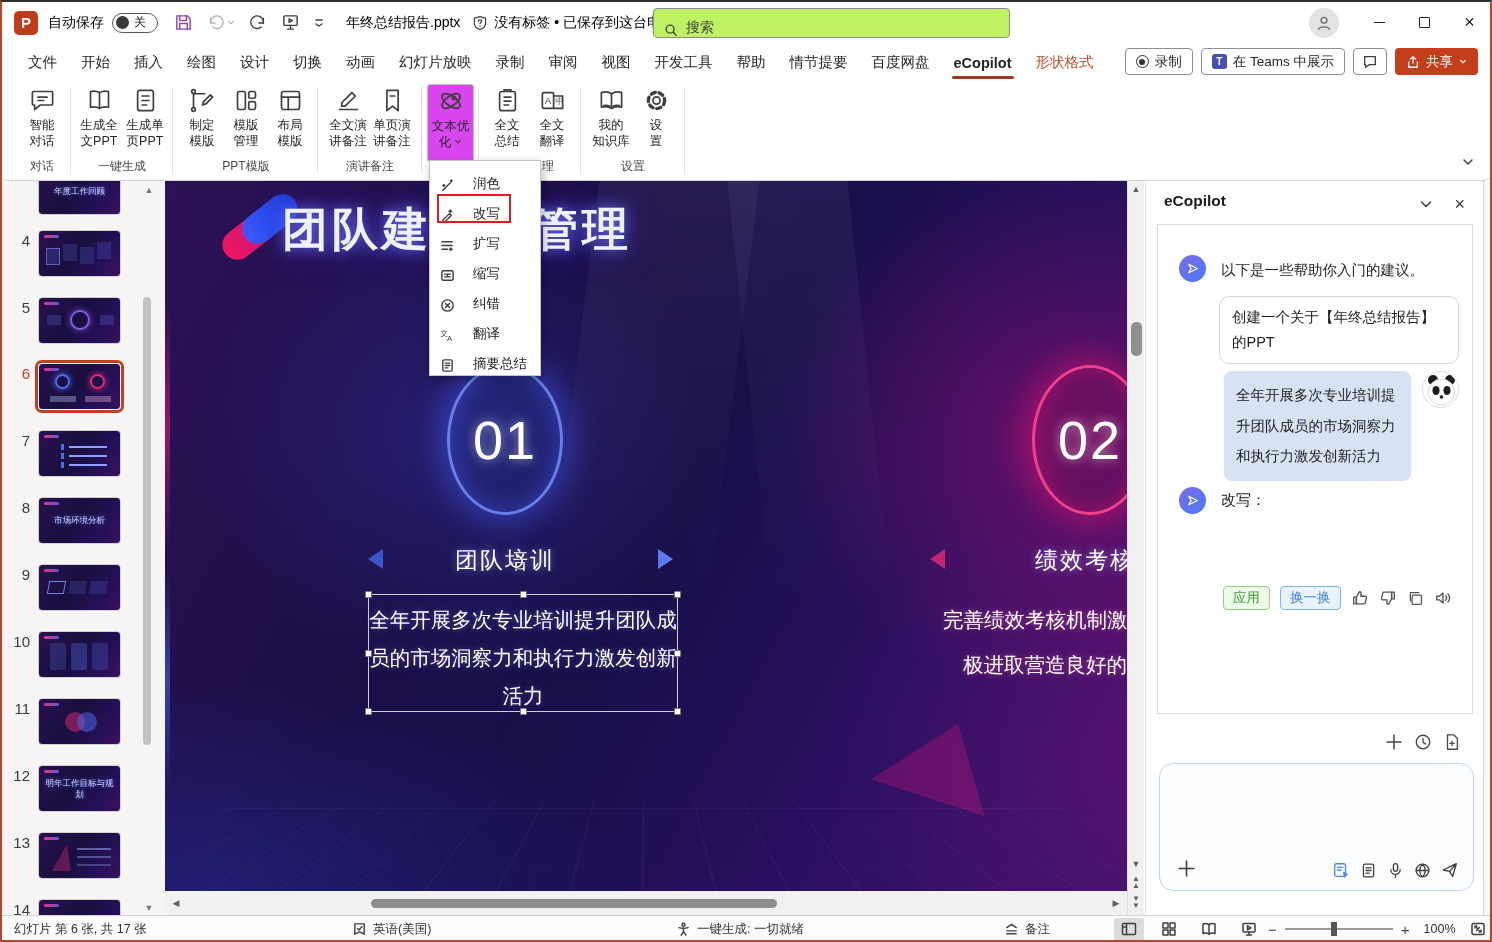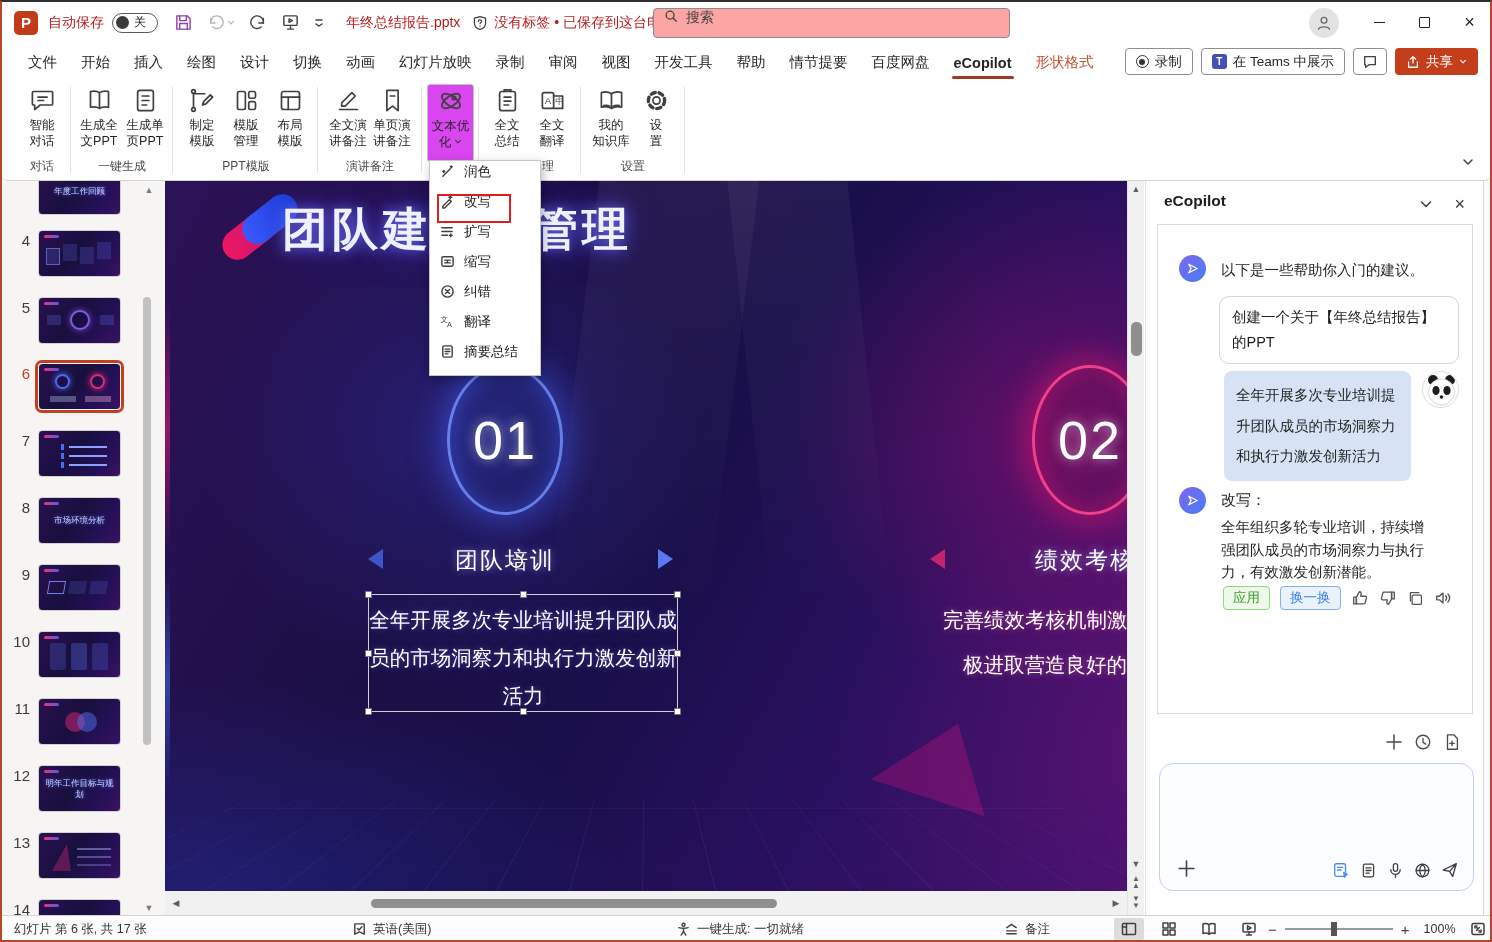--- a/index.html
+++ b/index.html
@@ -4,26 +4,26 @@
 <style>
 *{margin:0;padding:0;box-sizing:border-box}
 html,body{width:1492px;height:942px;overflow:hidden}
 body{font-family:"Liberation Sans","DejaVu Sans",sans-serif;background:#fff;position:relative;color:#262626}
 svg.ic{stroke:#3f3f3f;fill:none;stroke-width:1.5;stroke-linecap:round;stroke-linejoin:round;display:block}
 
 .frame{position:absolute;inset:0;border:2px solid #b7472a;border-top-color:#2f2f2f;pointer-events:none;z-index:90}
 
 .titlebar{position:absolute;left:0;top:0;width:1492px;height:45px;background:#fff;display:flex;align-items:center}
 .ppticon{width:24px;height:24px;border-radius:5px;background:#c13b1b;color:#fff;font-weight:bold;font-size:15px;display:flex;align-items:center;justify-content:center;margin:0 10px 0 14px}
-.tb-txt{font-size:14px;color:#b91c1c}
+.tb-txt{font-size:14px;color:#000000}
 .toggle{width:46px;height:20px;border:1px solid #5a5a5a;border-radius:10px;display:flex;align-items:center;margin:0 10px 0 8px;padding:0 3px;gap:5px}
 .knob{width:13px;height:13px;border-radius:50%;background:#3a3a3a}
 .toggle span{font-size:12px;color:#222}
 .qat{display:flex;align-items:center;gap:14px;margin-left:6px}
-.searchbox{position:absolute;left:653px;top:8px;width:357px;height:30px;border:1px solid #8a8a8a;border-radius:4px;background:#fca5a5;display:flex;align-items:flex-start;padding:0 10px;gap:8px}
+.searchbox{position:absolute;left:653px;top:8px;width:357px;height:30px;border:1px solid #8a8a8a;border-radius:4px;background:#bef264;display:flex;align-items:flex-end;padding:0 10px;gap:8px}
 .searchbox span{font-size:14px;color:#444}
 .winbtns{position:absolute;right:0;top:0;height:45px;display:flex;align-items:center}
 .winbtn{width:45px;height:45px;display:flex;align-items:center;justify-content:center;font-size:15px;color:#222}
 .avatarcir{width:30px;height:30px;border-radius:50%;background:#e3e3e3;display:flex;align-items:center;justify-content:center;margin-right:18px}
 
 .tabrow{position:absolute;left:0;top:45px;width:1492px;height:35px;background:#fff;display:flex;align-items:center;padding-left:16px}
 .tab{font-size:14.5px;color:#262626;padding:0 12px;height:35px;display:flex;align-items:center;position:relative;white-space:nowrap}
 .tab.active{font-weight:bold}
 .tab.active::after{content:"";position:absolute;left:10px;right:10px;bottom:1px;height:3.5px;background:#9e3a23;border-radius:2px}
 .tab.contextual{color:#c2512e}
@@ -37,21 +37,21 @@
 .ribbon{position:absolute;left:0;top:80px;width:1492px;height:101px;background:#fff;border-bottom:1px solid #d6d4d2;border-radius:0 0 8px 8px}
 .rsep{position:absolute;top:7px;width:1px;height:86px;background:#e4e2e0}
 .rbtn{position:absolute;top:4px;height:74px;display:flex;flex-direction:column;align-items:center;border-radius:3px}
 .rbtn .ric{height:30px;display:flex;align-items:flex-end;justify-content:center;margin-bottom:3px}
 .rbtn .rl{font-size:12.5px;color:#262626;line-height:16px;white-space:nowrap}
 .rbtn.open{background:#d946ef;border:1px solid #c2c2c2;height:78px}
 .grplabel{position:absolute;top:78px;transform:translateX(-50%);font-size:12px;color:#4a4a4a;white-space:nowrap}
 .collapse{position:absolute;right:18px;top:76px}
 
 .menu{position:absolute;left:429px;top:160px;width:112px;background:#fff;border:1px solid #c6c6c6;box-shadow:2px 4px 10px rgba(0,0,0,.28);z-index:50;padding:2px 0}
-.mi{height:30px;display:flex;align-items:flex-start;padding-left:9px;gap:9px}
+.mi{height:30px;display:flex;align-items:flex-end;padding-left:9px;gap:18px}
 .mi span.lbl{font-size:13.5px;color:#222;white-space:nowrap}
 .mi .mico{width:16px;height:16px;display:flex;align-items:center;justify-content:center;color:#3f3f3f;font-size:13px}
 .redbox{position:absolute;left:7px;top:33px;width:74px;height:29px;border:2px solid #e01d1d;pointer-events:none}
 
 .thumbs{position:absolute;left:0;top:181px;width:165px;height:734px;background:#f6f5f4;overflow:hidden}
 .tnum{position:absolute;width:26px;text-align:right;font-size:15px;color:#3c3c3c}
 .tnum.sel{color:#c4401c}
 .thumb{position:absolute;left:38px;width:83px;height:47px;border-radius:4px;border:1px solid #d4d2d0;overflow:hidden;background:linear-gradient(125deg,#2a1150 0%,#180f3e 45%,#251057 75%,#3a1260 100%)}
 .thumb::before{content:"";position:absolute;top:4px;left:5px;width:15px;height:3px;border-radius:2px;background:linear-gradient(90deg,#e8347e,#5a57d8)}
 .thumb.sel{box-shadow:0 0 0 3px #c4401c;border-color:#fff}
@@ -626,21 +626,20 @@
           <ellipse cx="13" cy="18.5" rx="3.6" ry="4.6" fill="#1d1d1d"></ellipse>
           <ellipse cx="24" cy="18.5" rx="3.6" ry="4.6" fill="#1d1d1d"></ellipse>
           <circle cx="18.5" cy="25" r="1.8" fill="#1d1d1d"></circle>
         </svg></div>
     <div class="cavatar" style="position:absolute;left:21px;top:262px">
         <svg width="15" height="15" viewBox="0 0 16 16">
           <path d="M4 3.5l9 4.5-9 4.5 2.5-4.5z" fill="none" stroke="#fff" stroke-width="1.4" stroke-linejoin="round"></path>
         </svg>
       </div>
     <div class="msg" style="position:absolute;left:63px;top:266px;font-size:15px">改写：</div>
-    <div class="msg" style="position:absolute;left:63px;top:291px;width:204px;line-height:22.5px">全年组织多轮专业培训，持续增强团队成员的市场洞察力与执行力，有效激发创新潜能。</div>
     <div style="position:absolute;left:65px;top:361px;display:flex;align-items:center;gap:10px">
       <span class="chipG">应用</span>
       <span class="chipB">换一换</span>
       <span>
           <svg class="ic" width="18" height="18" viewBox="0 0 20 20" style="stroke:#555">
             <path d="M6 9l3.5-6c1 0 1.8.8 1.8 1.8L10.8 8H16c.8 0 1.4.7 1.2 1.5l-1.4 6c-.1.6-.7 1-1.3 1H6z"></path>
             <path d="M6 9H3v7.5h3z"></path>
           </svg>
         </span>
       <span>

